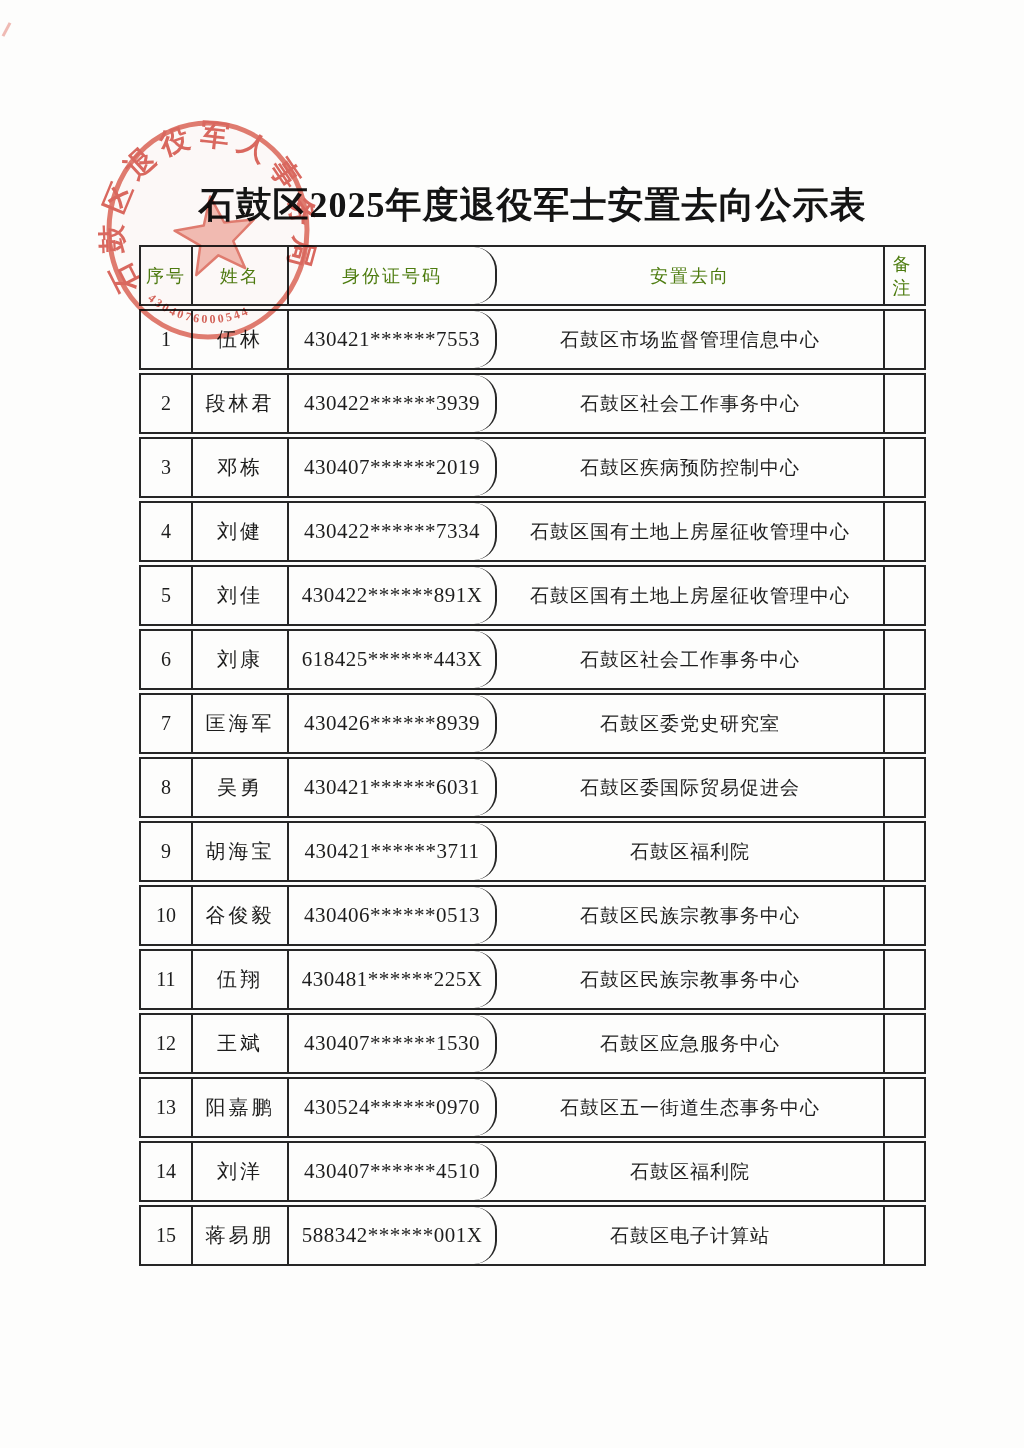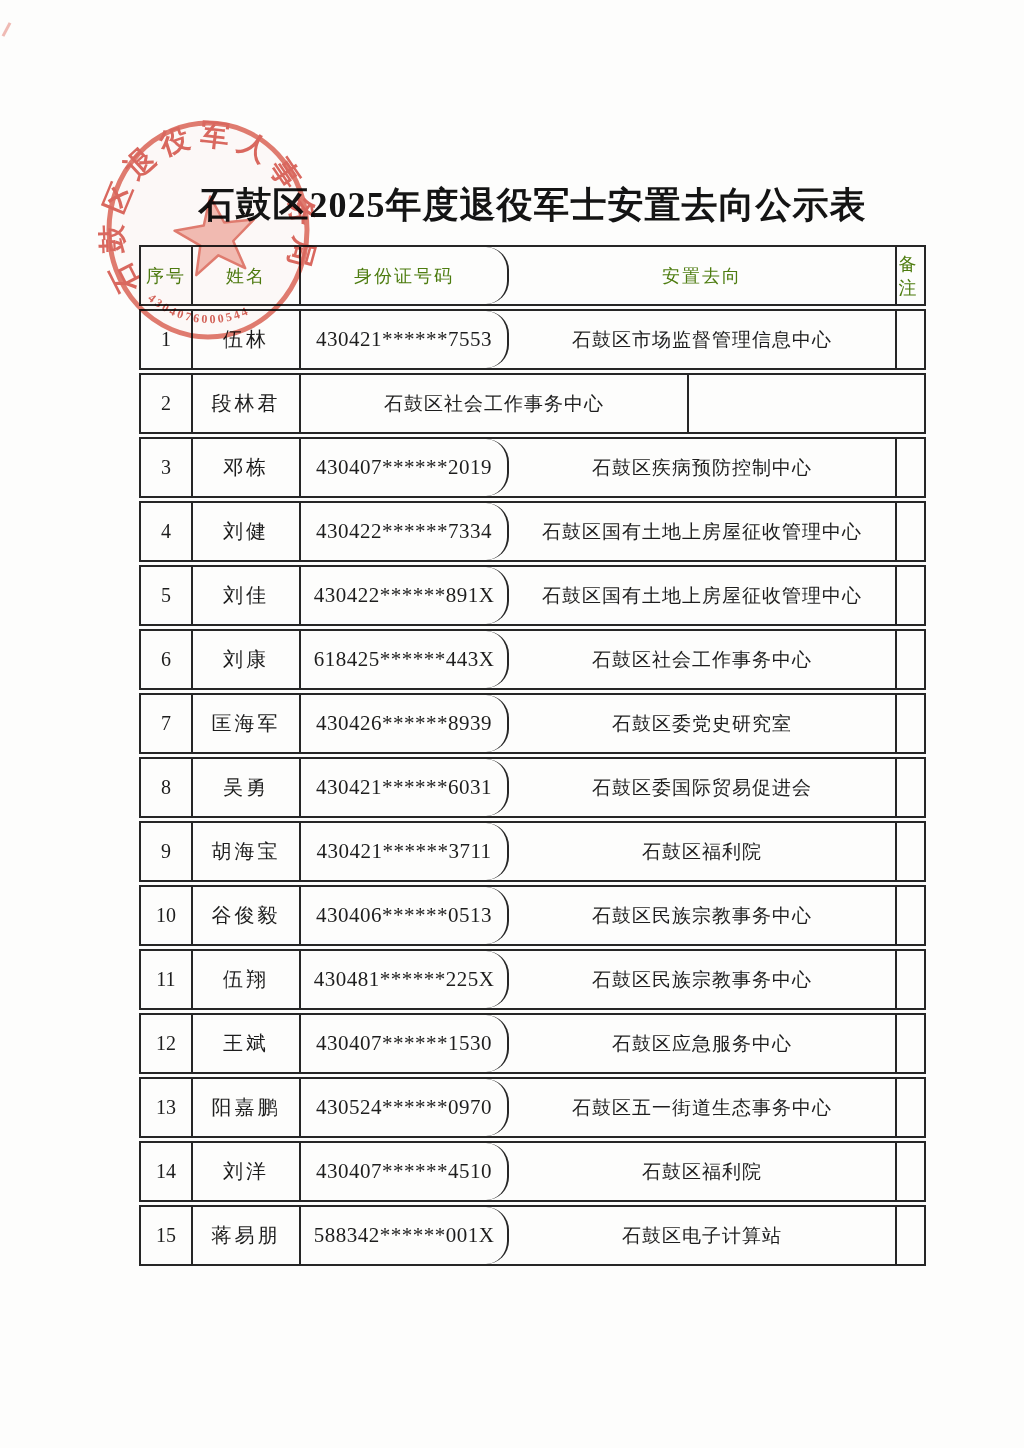--- a/index.html
+++ b/index.html
@@ -31,21 +31,21 @@
     background: transparent;
   }
   .cell {
     box-sizing: border-box;
     border-right: 2px solid #262626;
     display: flex; align-items: center; justify-content: center;
     color: #1d1d1d; text-align: center; overflow: hidden;
   }
   .cell:last-child { border-right: none; }
   .c-no   { width: 52px;  font-size: 20px; }
-  .c-name { width: 108px;  font-size: 20px; letter-spacing: 3px; }
+  .c-name { width: 96px;  font-size: 20px; letter-spacing: 3px; }
   .c-id   { width: 208px; font-size: 21px; letter-spacing: .5px; border-radius: 23px; }
   .c-dest { width: 388px; font-size: 19px; letter-spacing: 1px; }
   .c-note { flex: 1; font-size: 20px; }
   .thead .cell { font-size: 18px; letter-spacing: 2px; color: #4d7c0f; }
   .thead .c-note { letter-spacing: 6px; text-align: center; }
   .seal {
     position: absolute; left: 98px; top: 112px;
     width: 224px; height: 236px;
     opacity: .88;
     mix-blend-mode: multiply;
@@ -74,20 +74,21 @@
         <div class="trow">
           <div class="cell c-no">1</div>
           <div class="cell c-name">伍林</div>
           <div class="cell c-id">430421******7553</div>
           <div class="cell c-dest">石鼓区市场监督管理信息中心</div>
           <div class="cell c-note"></div>
         </div>
         <div class="trow">
           <div class="cell c-no">2</div>
           <div class="cell c-name">段林君</div>
+          <div class="cell c-id">430422******3939</div>
           <div class="cell c-dest">石鼓区社会工作事务中心</div>
           <div class="cell c-note"></div>
         </div>
         <div class="trow">
           <div class="cell c-no">3</div>
           <div class="cell c-name">邓栋</div>
           <div class="cell c-id">430407******2019</div>
           <div class="cell c-dest">石鼓区疾病预防控制中心</div>
           <div class="cell c-note"></div>
         </div>

